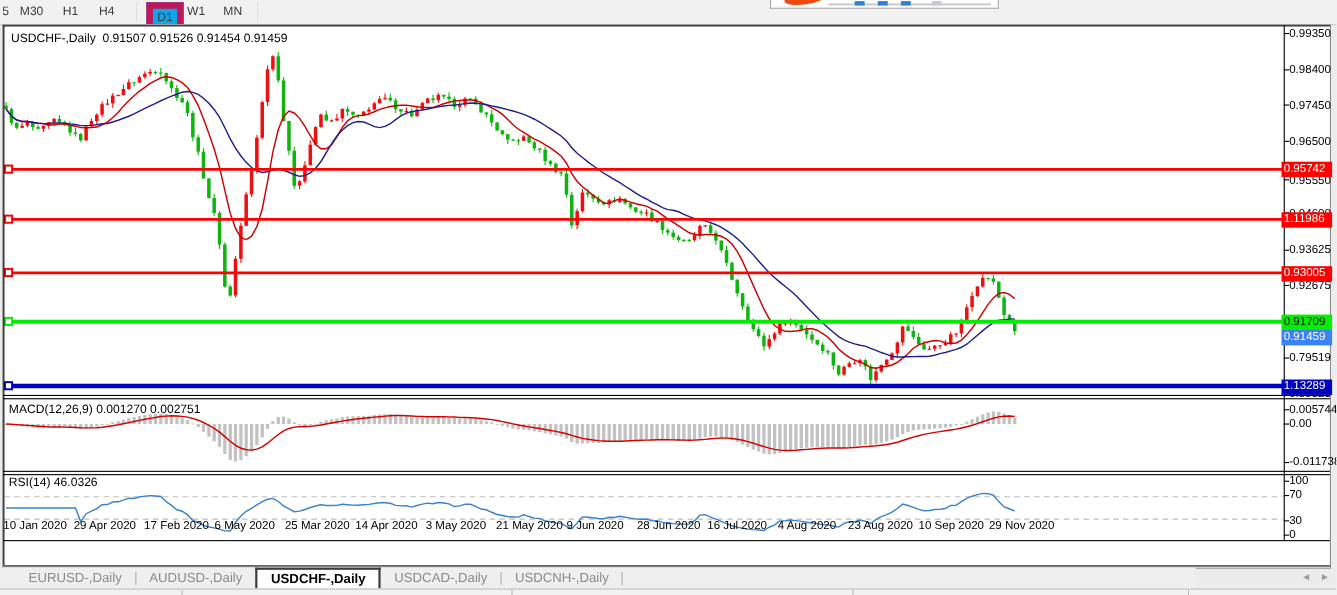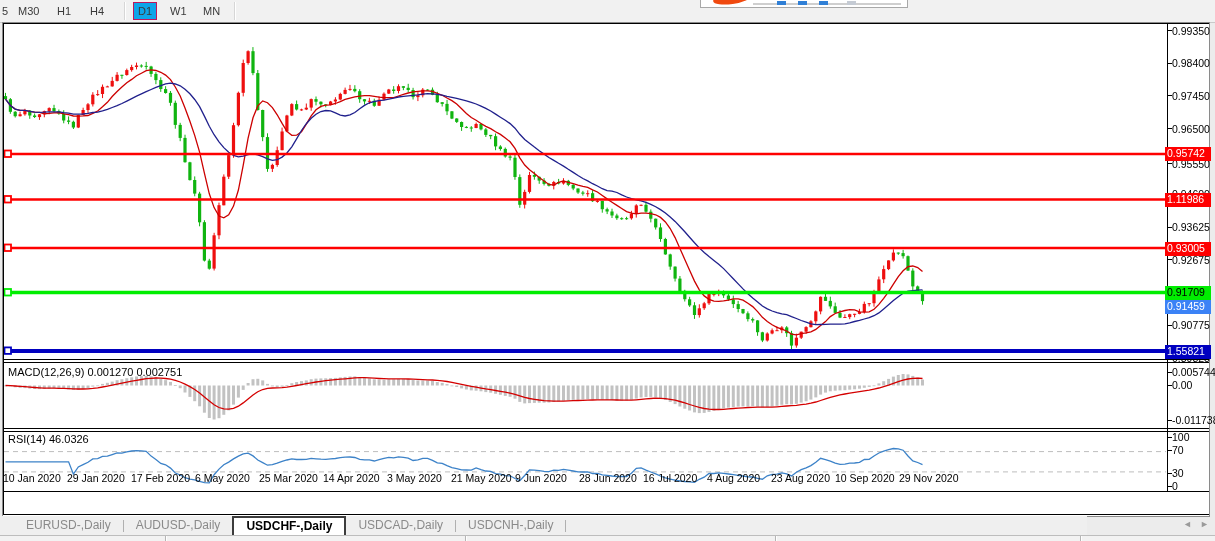--- a/index.html
+++ b/index.html
@@ -1,20 +1,20 @@
 <!DOCTYPE html>
 <html><head>
 <meta charset="utf-8">
 <style>
   html,body{margin:0;padding:0;background:#ececec;font-family:"Liberation Sans","DejaVu Sans",sans-serif;}
   #stage{position:relative;width:1215px;height:541px;overflow:hidden;background:#ececec;}
   
   #toolbar{position:absolute;left:0;top:0;width:1215px;height:22px;background:#f1f1f1;border-bottom:1px solid #c9c9c9;}
   .tfbtn{position:absolute;top:3px;height:16px;line-height:16px;font-size:11px;color:#3a3a3a;padding:0 4px;cursor:default;}
-  .tfbtn.active{background:#0ea5e9;border:1px solid #be185d;top:2px;}
+  .tfbtn.active{background:#0ea5e9;border:6px solid #be185d;top:2px;}
   .tbsep{position:absolute;top:2px;width:1px;height:18px;background:#d6d6d6;border-right:1px solid #fff;}
   
   #logofrag{position:absolute;left:700px;top:0;width:206px;height:7px;background:#fff;border:1px solid #a8a8a8;border-top:none;}
   .swoosh{position:absolute;left:12px;top:-7px;width:38px;height:11px;background:#f0490f;border-radius:50%;transform:rotate(-8deg);}
   .bluetip{position:absolute;top:1px;width:9px;height:4px;background:#2f7fd6;}
   .graytip{position:absolute;top:1px;width:9px;height:4px;background:#c5cbd4;}
   
   #chartwin{position:absolute;left:2px;top:22px;width:1206px;height:493px;background:#fff;border:1px solid #8a8a8a;}
   .hline{position:absolute;background:#000;height:1px;z-index:4;}
   .vline{position:absolute;background:#000;width:1px;z-index:4;}
@@ -658,35 +658,36 @@
   <div class="vline" style="left:3px;top:23px;height:491px"></div>
   <div class="hline" style="left:3px;top:23px;width:1206px"></div>
   <div class="hline" style="left:3px;top:359px;width:1206px"></div>
   <div class="hline" style="left:3px;top:362px;width:1206px"></div>
   <div class="hline" style="left:3px;top:428px;width:1206px"></div>
   <div class="hline" style="left:3px;top:431px;width:1206px"></div>
   <div class="hline" style="left:3px;top:491px;width:1206px"></div>
   <div class="hline" style="left:3px;top:514px;width:1206px"></div>
   <div class="vline" style="left:1167px;top:23px;height:468px"></div>
 
+  <div class="paneltitle" style="left:10px;top:29px"><span>USDCHF-,Daily</span>  <span>0.91507 0.91526 0.91454 0.91459</span></div>
 
   <div class="paneltitle" style="left:8px;top:366px"><span>MACD(12,26,9)</span> <span>0.001270</span> <span>0.002751</span></div>
 
   <div class="paneltitle" style="left:8px;top:433px"><span>RSI(14)</span> <span>46.0326</span></div>
 
   <div>
     <div class="tick" style="top:24.5px">0.99350</div>
     <div class="tick" style="top:57px">0.98400</div>
     <div class="tick" style="top:90px">0.97450</div>
     <div class="tick" style="top:122.5px">0.96500</div>
     <div class="tick" style="top:158px">0.95550</div>
     <div class="tick" style="top:187.5px">0.94600</div>
     <div class="tick" style="top:221px">0.93625</div>
     <div class="tick" style="top:253.5px">0.92675</div>
-    <div class="tick" style="top:319px">0.90775</div>
+    <div class="tick" style="top:319px">0.79519</div>
     <div class="tick" style="top:351.5px">0.89825</div>
     <div class="tickdash" style="top:30px"></div>
     <div class="tickdash" style="top:62.6px"></div>
     <div class="tickdash" style="top:95.3px"></div>
     <div class="tickdash" style="top:127.9px"></div>
     <div class="tickdash" style="top:163px"></div>
     <div class="tickdash" style="top:193.2px"></div>
     <div class="tickdash" style="top:226.7px"></div>
     <div class="tickdash" style="top:259.3px"></div>
     <div class="tickdash" style="top:324.6px"></div>
@@ -707,25 +708,25 @@
     <div class="tickdash" style="top:449.5px"></div>
     <div class="tickdash" style="top:472.5px"></div>
     <div class="tickdash" style="top:485.5px"></div>
   </div>
 
   <div class="badge red" style="top:147px">0.95742</div>
   <div class="badge red" style="top:193px">1.11986</div>
   <div class="badge red" style="top:241.5px">0.93005</div>
   <div class="badge green" style="top:286px">0.91709</div>
   <div class="badge black" style="top:299.5px">0.91459</div>
-  <div class="badge blue" style="top:344.5px">1.55821</div>
+  <div class="badge blue" style="top:344.5px">1.13289</div>
 
   <div>
     <div class="datelbl" style="left:3px">10 Jan 2020</div>
-    <div class="datelbl" style="left:67px">29 Jan 2020</div>
+    <div class="datelbl" style="left:67px">29 Apr 2020</div>
     <div class="datelbl" style="left:131px">17 Feb 2020</div>
     <div class="datelbl" style="left:195px">6 May 2020</div>
     <div class="datelbl" style="left:259px">25 Mar 2020</div>
     <div class="datelbl" style="left:323px">14 Apr 2020</div>
     <div class="datelbl" style="left:387px">3 May 2020</div>
     <div class="datelbl" style="left:451px">21 May 2020</div>
     <div class="datelbl" style="left:515px">9 Jun 2020</div>
     <div class="datelbl" style="left:579px">28 Jun 2020</div>
     <div class="datelbl" style="left:643px">16 Jul 2020</div>
     <div class="datelbl" style="left:707px">4 Aug 2020</div>

